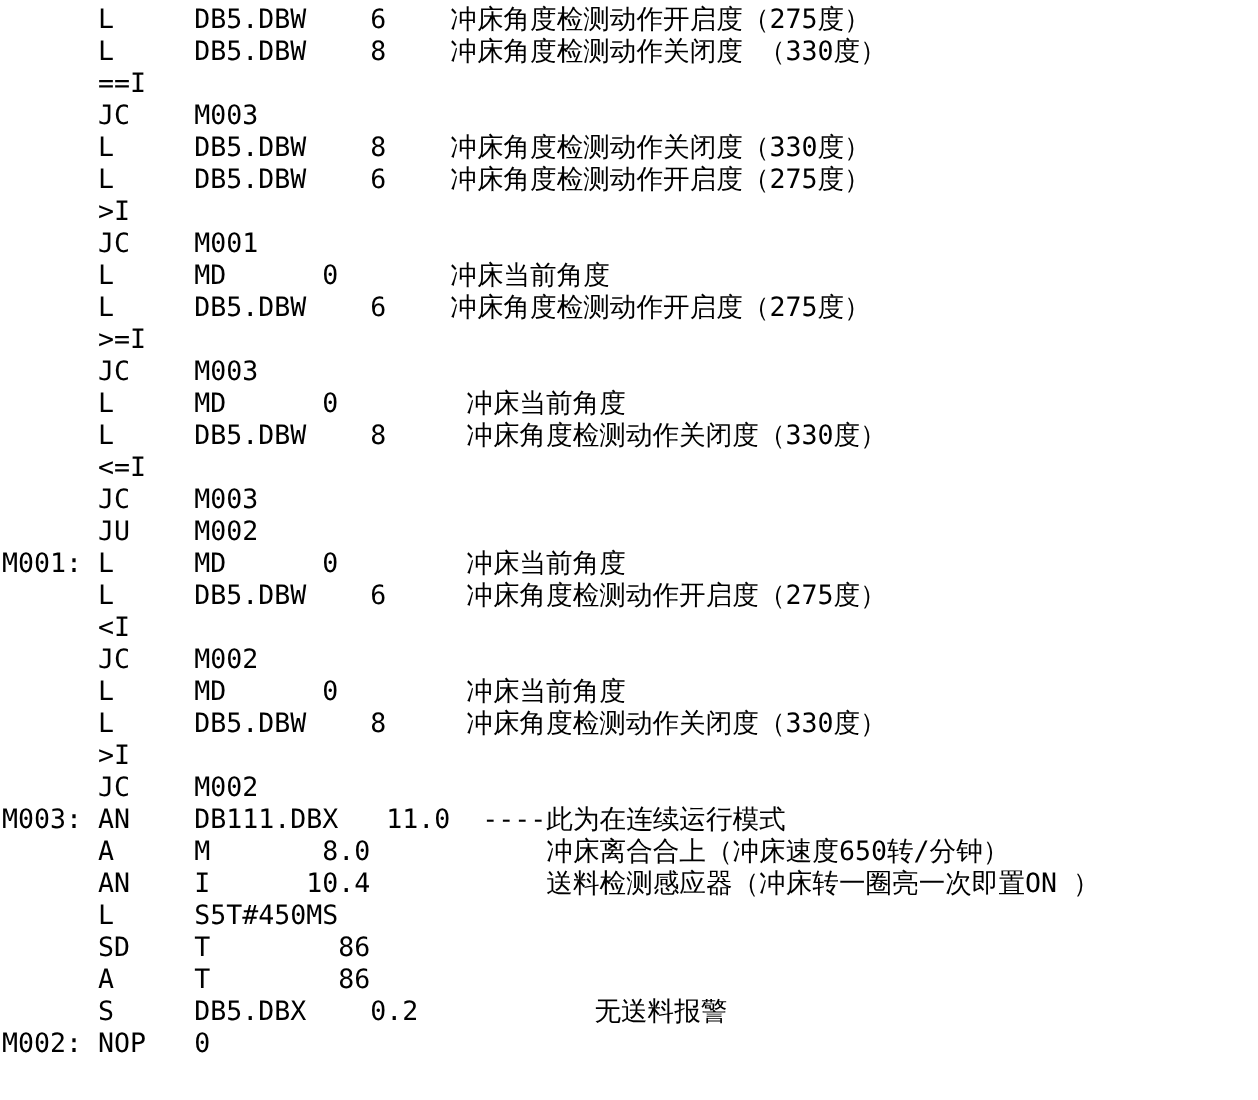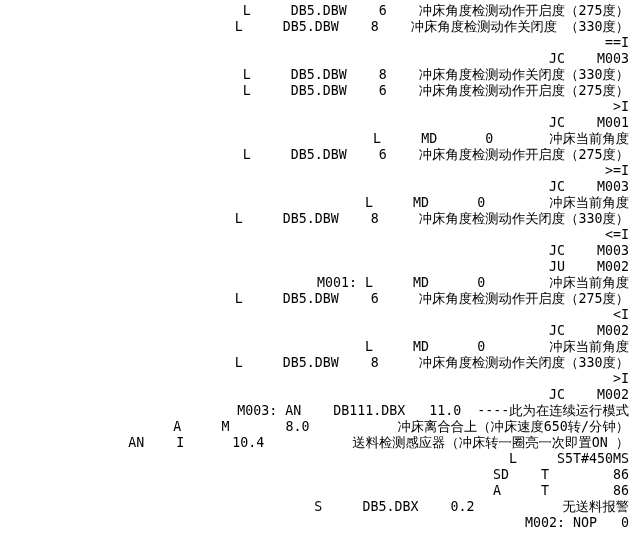--- a/index.html
+++ b/index.html
@@ -15,21 +15,20 @@
     overflow: hidden;
   }
   .code {
     margin: 0;
     padding: 3px 0 0 1px;
     font-family: "DejaVu Sans Mono", "Liberation Mono", monospace;
     font-size: 13.3px;
     line-height: 16px;
     color: #000000;
     letter-spacing: 0;
-    text-align: right;
   }
   .code-line {
     white-space: pre;
     height: 16px;
   }
 </style>
 </head>
 <body>
 
 <div class="screen">

